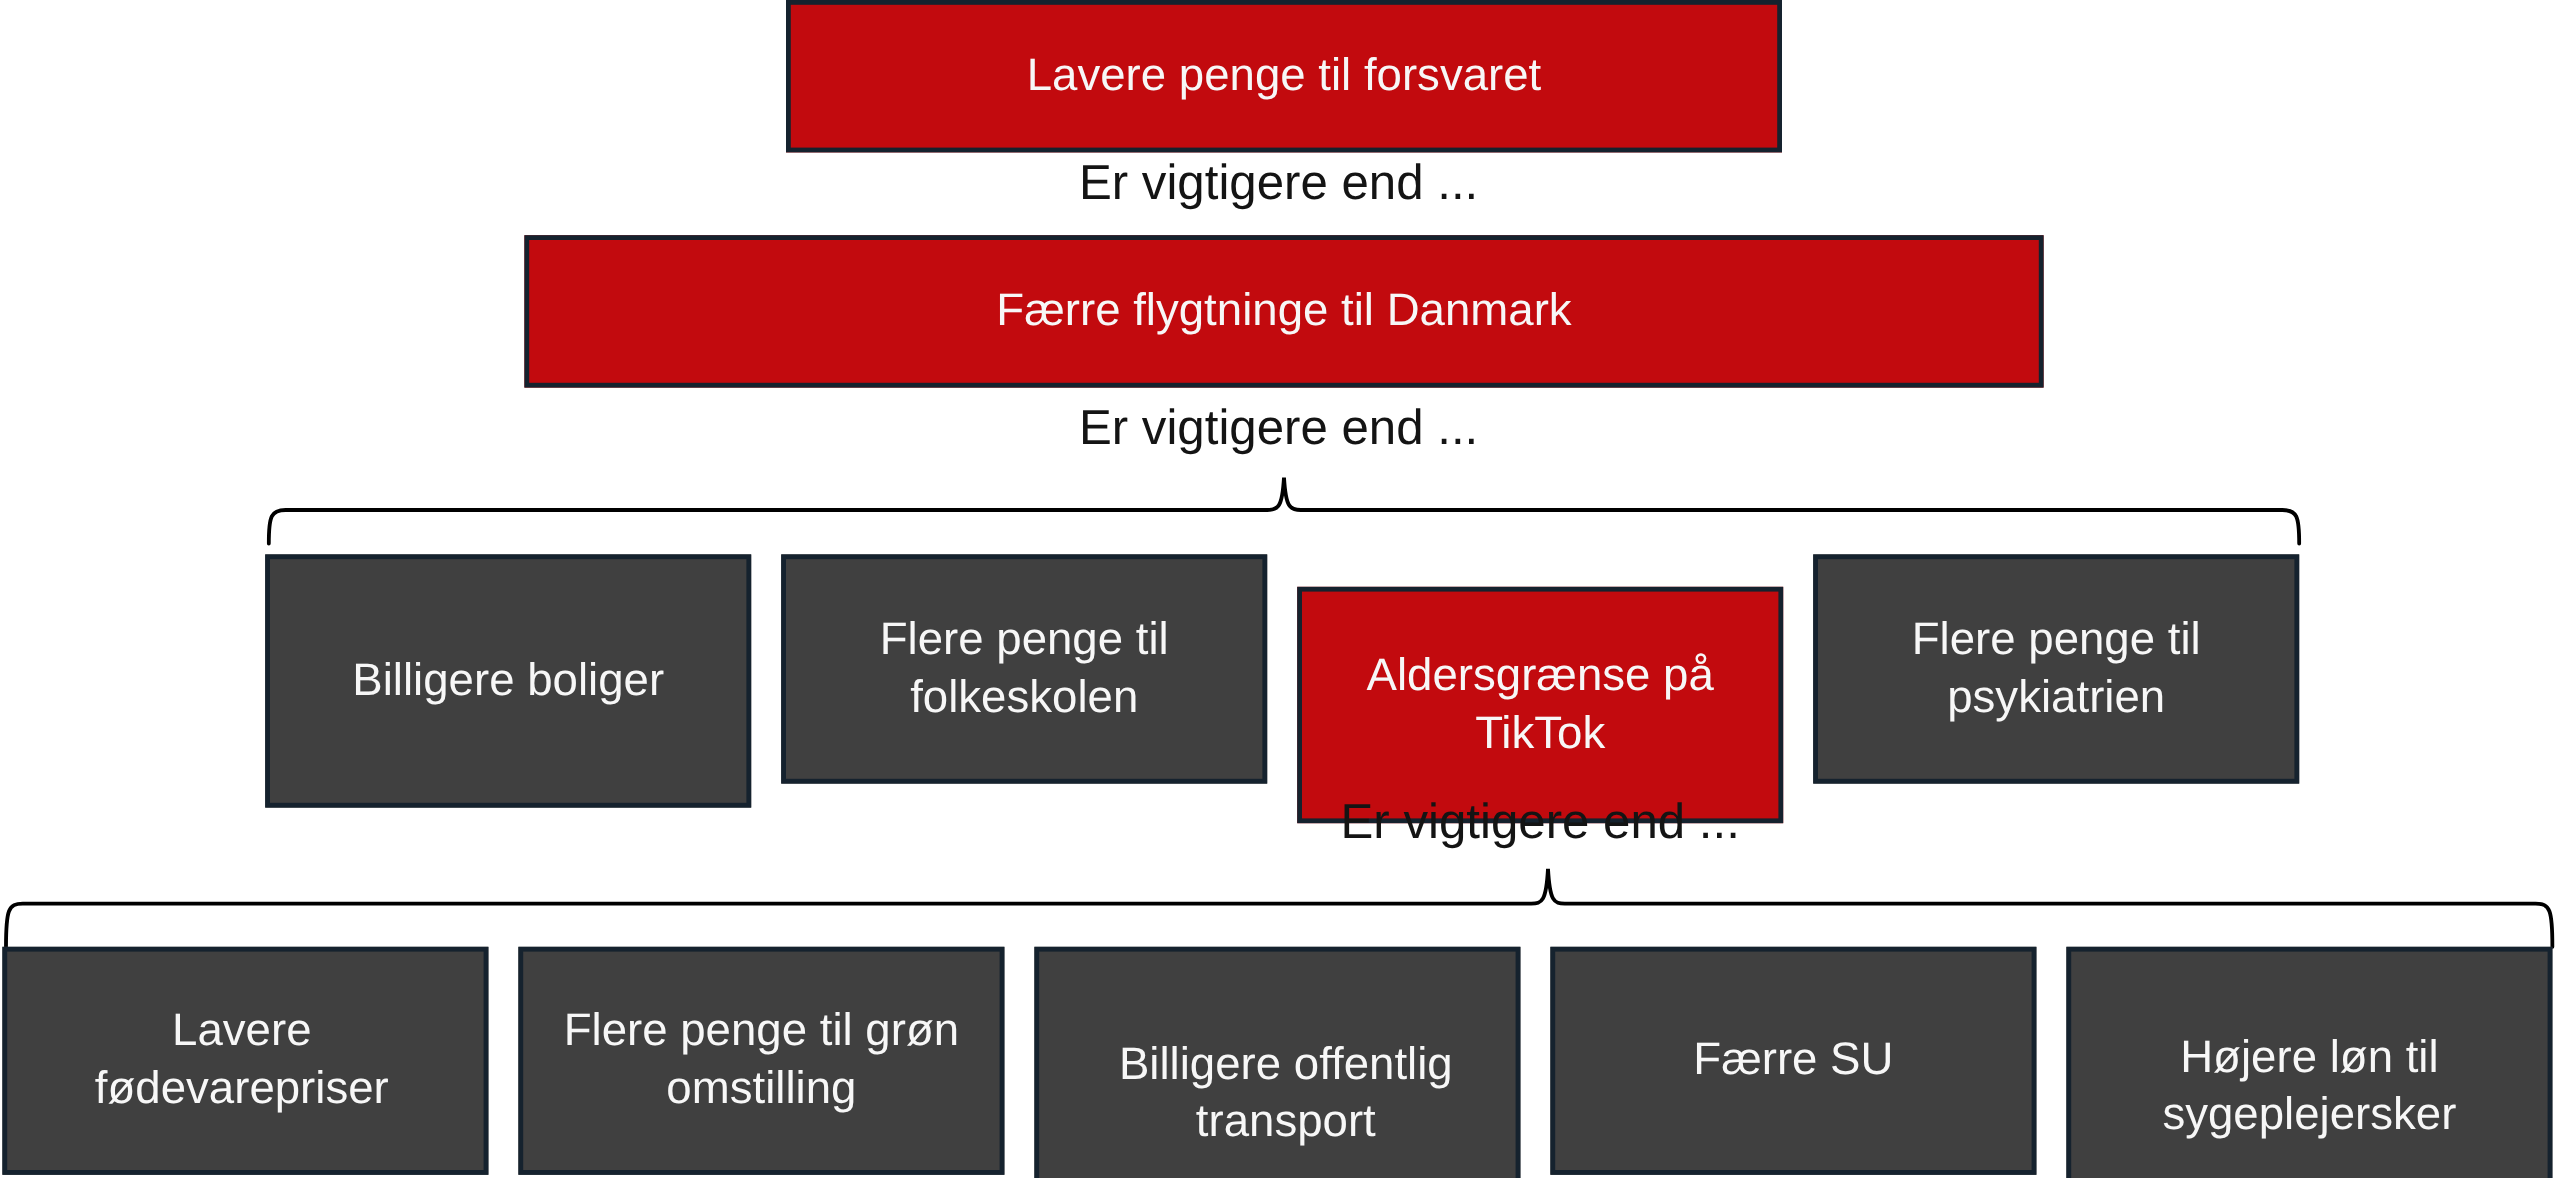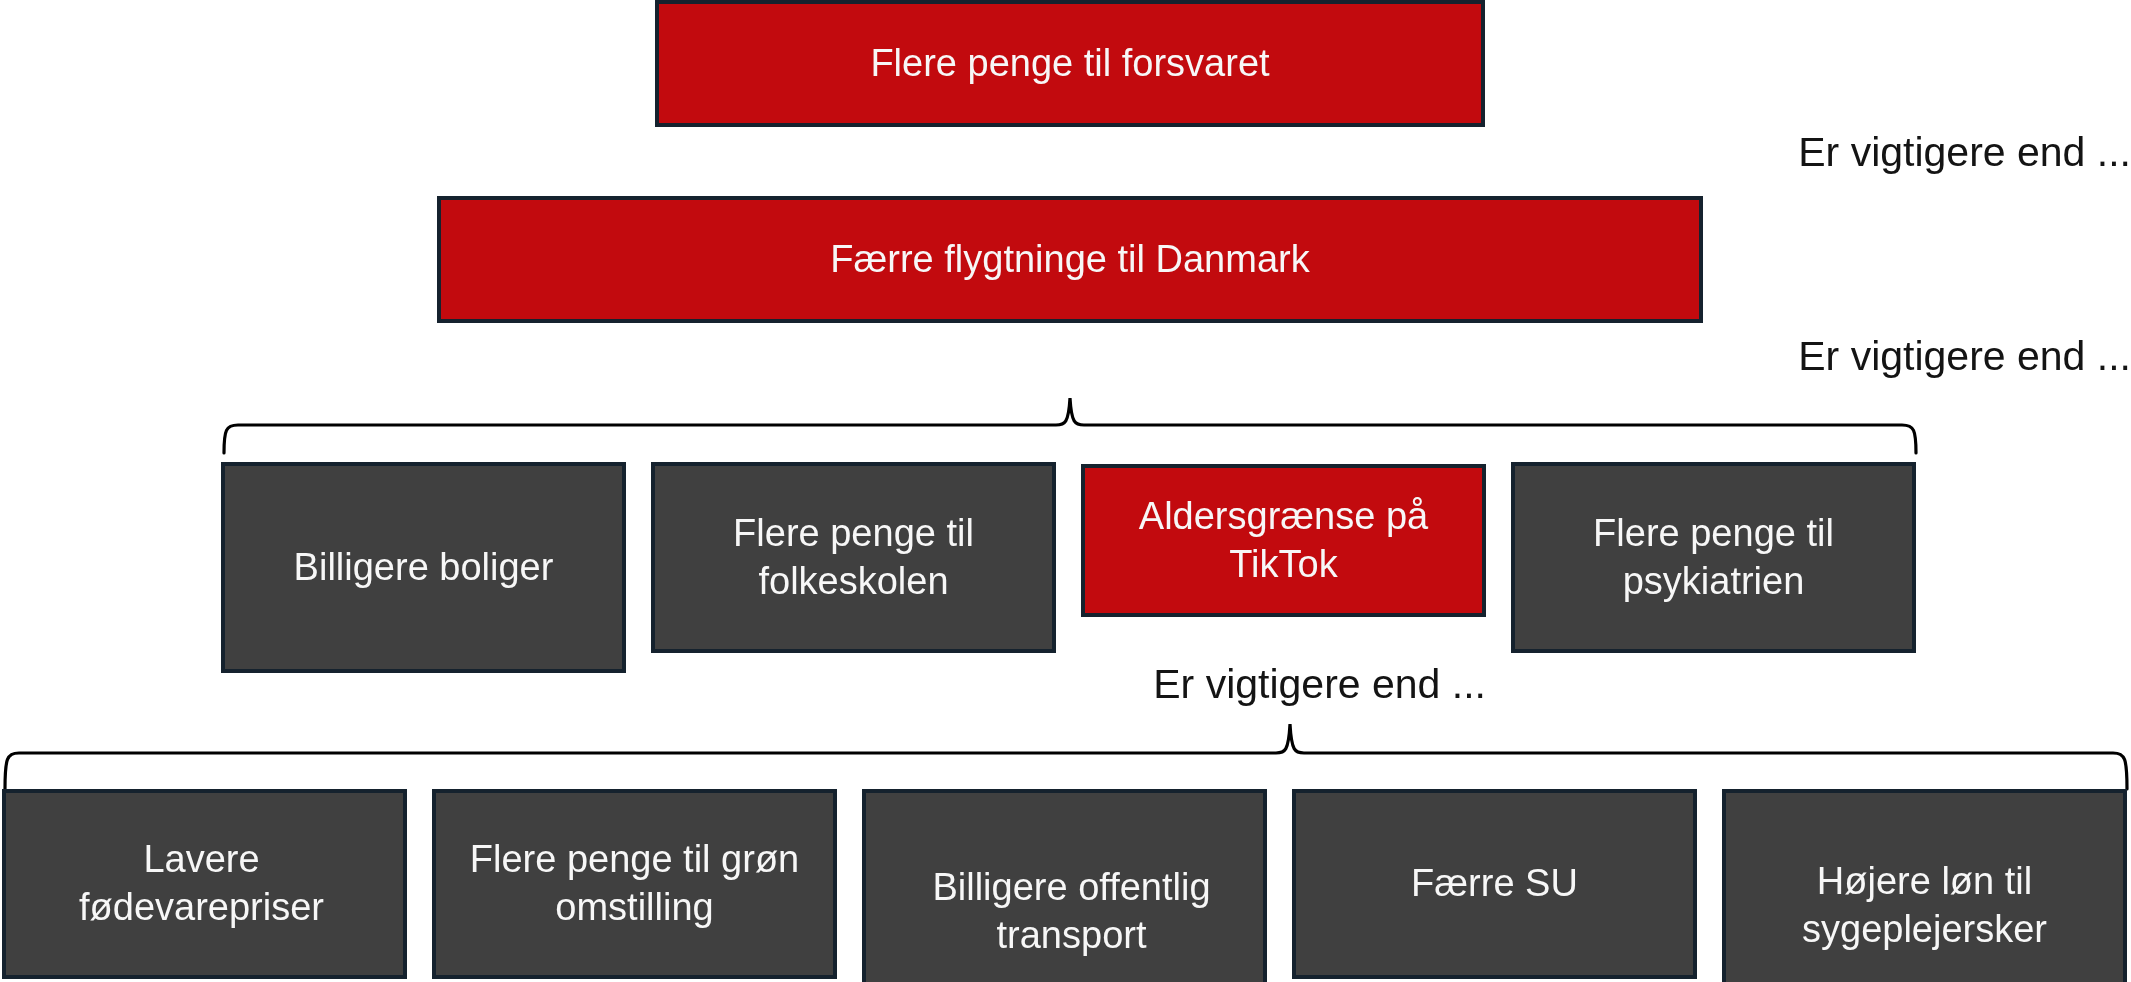--- a/index.html
+++ b/index.html
@@ -28,61 +28,61 @@
     line-height: 1.26;
     padding: 0 26px;
   }
   .box.red  { background: #c20a0e; }
   .box.dark { background: #404040; }
   .vlabel {
     position: absolute;
     color: #141414;
     font-size: 41px;
     line-height: 1.1;
-    text-align: right;
+    text-align: center;
     white-space: nowrap;
   }
   .brace {
     position: absolute;
   }
   .brace path {
     fill: none;
     stroke: #000000;
     stroke-width: 3.2;
     stroke-linecap: round;
   }
 </style>
 </head>
 <body>
 
 <div class="stage">
 
   <div class="box red" style="left:655px; top:0px; width:830px; height:127px;">
-    <span>Flere penge til forsvaret</span>
+    <span>Lavere penge til forsvaret</span>
   </div>
 
   <div class="vlabel" style="left:0px; top:130px; width:2131px;">Er vigtigere end ...</div>
 
   <div class="box red" style="left:437px; top:196px; width:1266px; height:127px;">
     <span>Færre flygtninge til Danmark</span>
   </div>
 
   <div class="vlabel" style="left:0px; top:334px; width:2131px;">Er vigtigere end ...</div>
 
   <svg class="brace" style="left:222px; top:394px;" width="1696" height="62" viewBox="0 0 1696 62">
     <path d="M 2,59 C 2,36 4,31 16,31 L 834,31 C 843,31 846.5,29 848,4 C 849.5,29 853,31 862,31 L 1680,31 C 1692,31 1694,36 1694,59"></path>
   </svg>
 
   <div class="box dark" style="left:221px; top:462px; width:405px; height:211px;">
     <span>Billigere boliger</span>
   </div>
   <div class="box dark" style="left:651px; top:462px; width:405px; height:191px;">
     <span>Flere penge til folkeskolen</span>
   </div>
-  <div class="box red" style="left:1081px; top:464px; width:405px; height:153px;">
+  <div class="box red" style="left:1081px; top:489px; width:405px; height:197px;">
     <span>Aldersgrænse på TikTok</span>
   </div>
   <div class="box dark" style="left:1511px; top:462px; width:405px; height:191px;">
     <span>Flere penge til psykiatrien</span>
   </div>
 
   <div class="vlabel" style="left:1081px; top:662px; width:405px;">Er vigtigere end ...</div>
 
   <svg class="brace" style="left:3px; top:720px;" width="2126" height="72" viewBox="0 0 2126 72">
     <path d="M 2,69 C 2,38 4,33 16,33 L 1273,33 C 1282,33 1285.5,31 1287,4 C 1288.5,31 1292,33 1301,33 L 2110,33 C 2122,33 2124,38 2124,69"></path>

